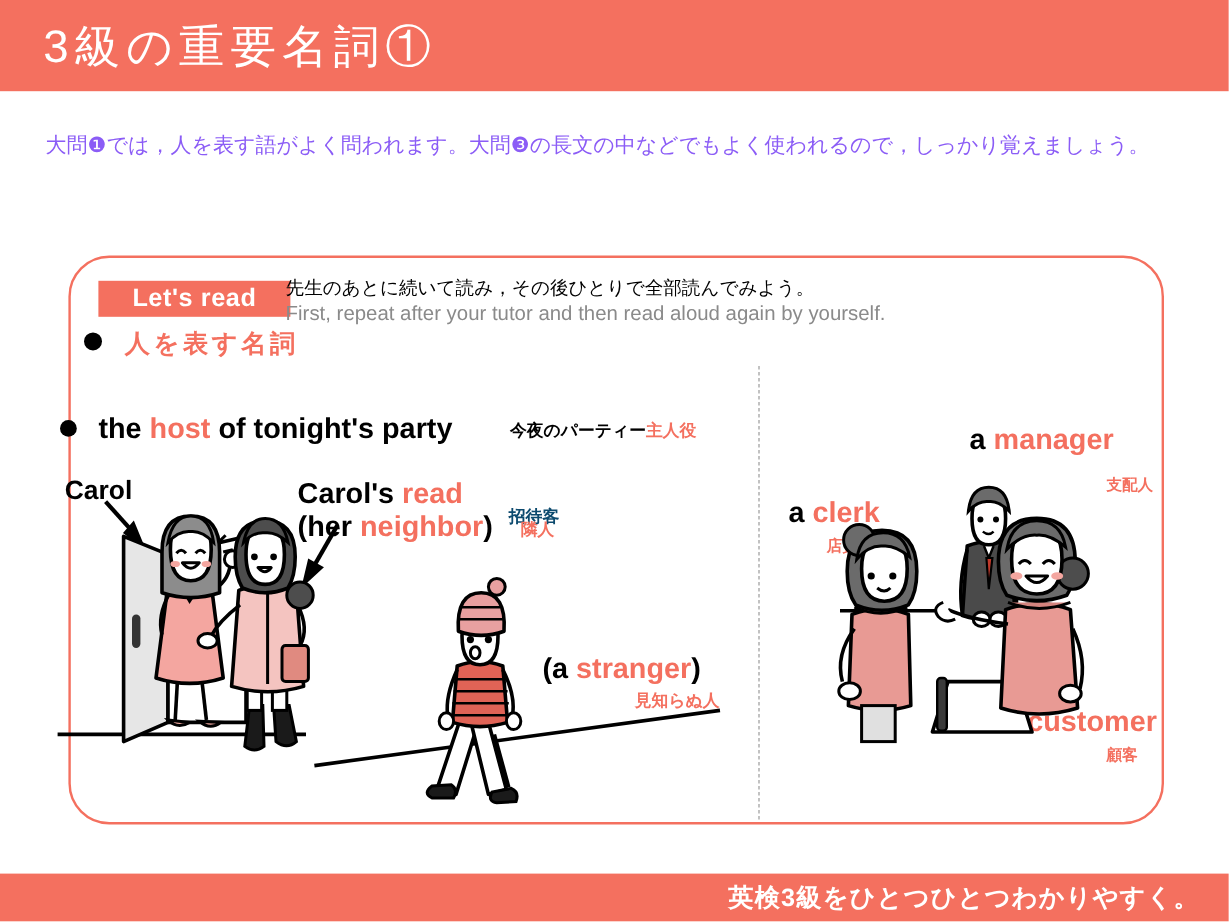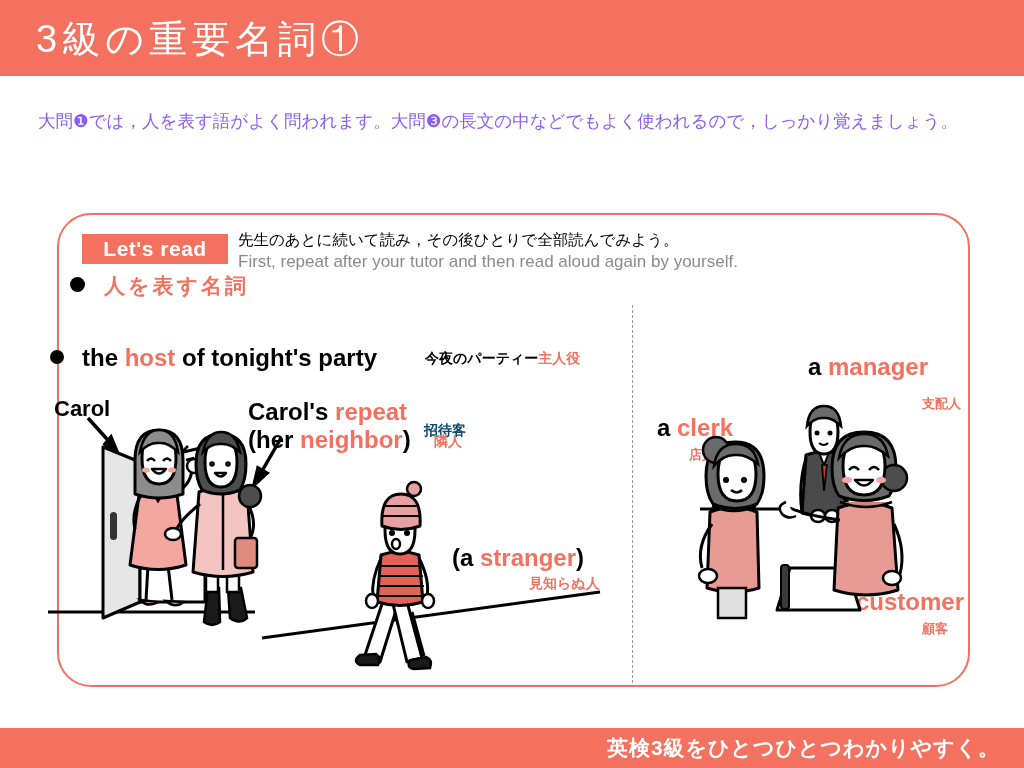--- a/index.html
+++ b/index.html
@@ -55,21 +55,21 @@
     border: 2px solid #f4705f;
     border-radius: 34px;
     box-sizing: border-box;
   }
 
   
   .lets-read-badge {
     position: absolute;
     left: 82px;
     top: 234px;
-    width: 146px;
+    width: 160px;
     height: 30px;
     background: #f4705f;
     color: #ffffff;
     font-size: 21px;
     font-weight: bold;
     display: flex;
     align-items: center;
     justify-content: center;
     letter-spacing: 0.5px;
   }
@@ -228,21 +228,21 @@
 <div class="phrase">
   <span>the </span><span class="hl">host</span><span> of tonight's party</span>
 </div>
 <div class="phrase-ja">
   <span>今夜のパーティー</span><span class="hl">主人役</span>
 </div>
 
 <div class="lbl lbl-carol">Carol</div>
 
 <div class="lbl lbl-guest">
-  <span>Carol's </span><span class="hl">repeat</span>
+  <span>Carol's </span><span class="hl">read</span>
 </div>
 <div class="lbl ja-guest">招待客</div>
 
 <div class="lbl lbl-guest2">
   <span>(her </span><span class="hl">neighbor</span><span>)</span>
 </div>
 <div class="lbl ja-guest2">隣人</div>
 
 <div class="lbl lbl-stranger">
   <span>(a </span><span class="hl">stranger</span><span>)</span>

